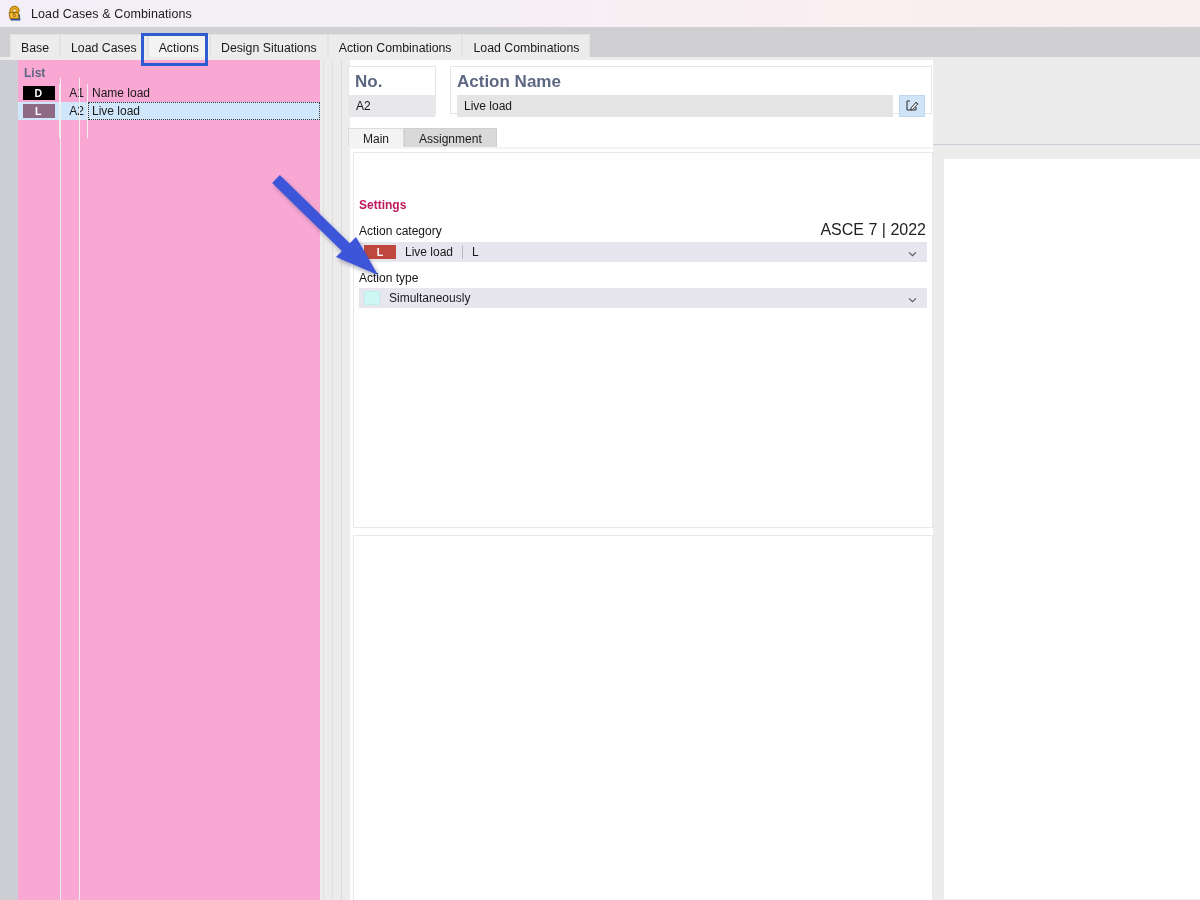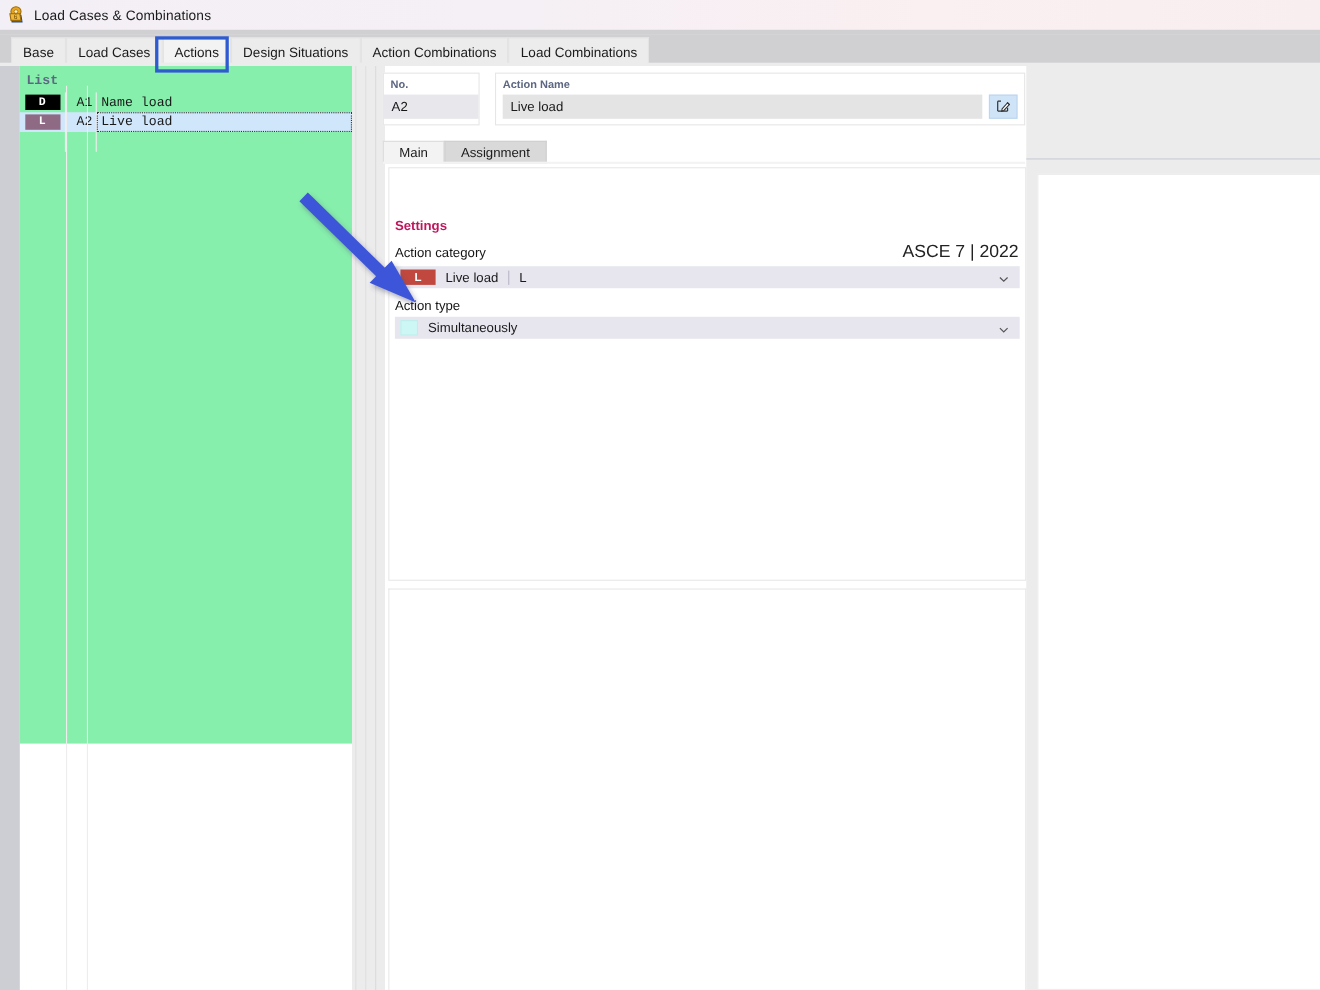--- a/index.html
+++ b/index.html
@@ -44,22 +44,22 @@
   .tabstrip-underline {
     position: absolute; left:0; top: 57px; width: 1200px; height: 3px; background: #ececec;
   }
 
   
   .leftbar-track {
     position: absolute; left: 0; top: 60px; width: 18px; height: 840px;
     background: #cdced3;
   }
   .list-panel {
-    position: absolute; left: 18px; top: 60px; width: 302px; height: 616px;
-    background: #86efac; border-right: 0; font-family: Liberation Mono, monospace;
+    position: absolute; left: 18px; top: 60px; width: 302px; height: 840px;
+    background: #f9a8d4; border-right: 0;
   }
   .list-header {
     padding: 6px 0 4px 6px; font-size: 12px; font-weight: bold; color: #5d6782;
   }
   .list-rows { position: relative; }
   .list-row {
     display: flex; align-items: stretch; height: 18px; font-size: 12px;
   }
   .list-row.selected { background: #cfe6fb; }
   .list-row.selected .col-name { outline: 1px dotted #333; outline-offset: -1px; }
@@ -89,21 +89,21 @@
   }
   .splitter .sl1 { position:absolute; left: 3px; top:0; width: 1px; height: 840px; background: #e0e0e0; }
   .splitter .sl2 { position:absolute; left: 12px; top:0; width: 1px; height: 840px; background: #dfdfdf; }
   .splitter .sl3 { position:absolute; left: 21px; top:0; width: 1px; height: 840px; background: #dcdcdc; }
 
   
   .field-box {
     position: absolute; background: #ffffff; border: 1px solid #e6e6e6;
   }
   .field-label {
-    font-size: 10px; font-weight: bold; color: #5d6782; padding: 5px 0 3px 6px;
+    font-size: 17px; font-weight: bold; color: #5d6782; padding: 5px 0 3px 6px;
   }
   .field-value {
     height: 22px; background: #e7e7ec; display: flex; align-items: center;
     padding-left: 7px; font-size: 12px; color: #151515;
   }
 
   .box-no { left: 348px; top: 66px; width: 88px; height: 48px; }
   .box-name { left: 450px; top: 66px; width: 482px; height: 48px; }
   .box-active { left: 940px; top: 66px; width: 260px; height: 48px; }
 

